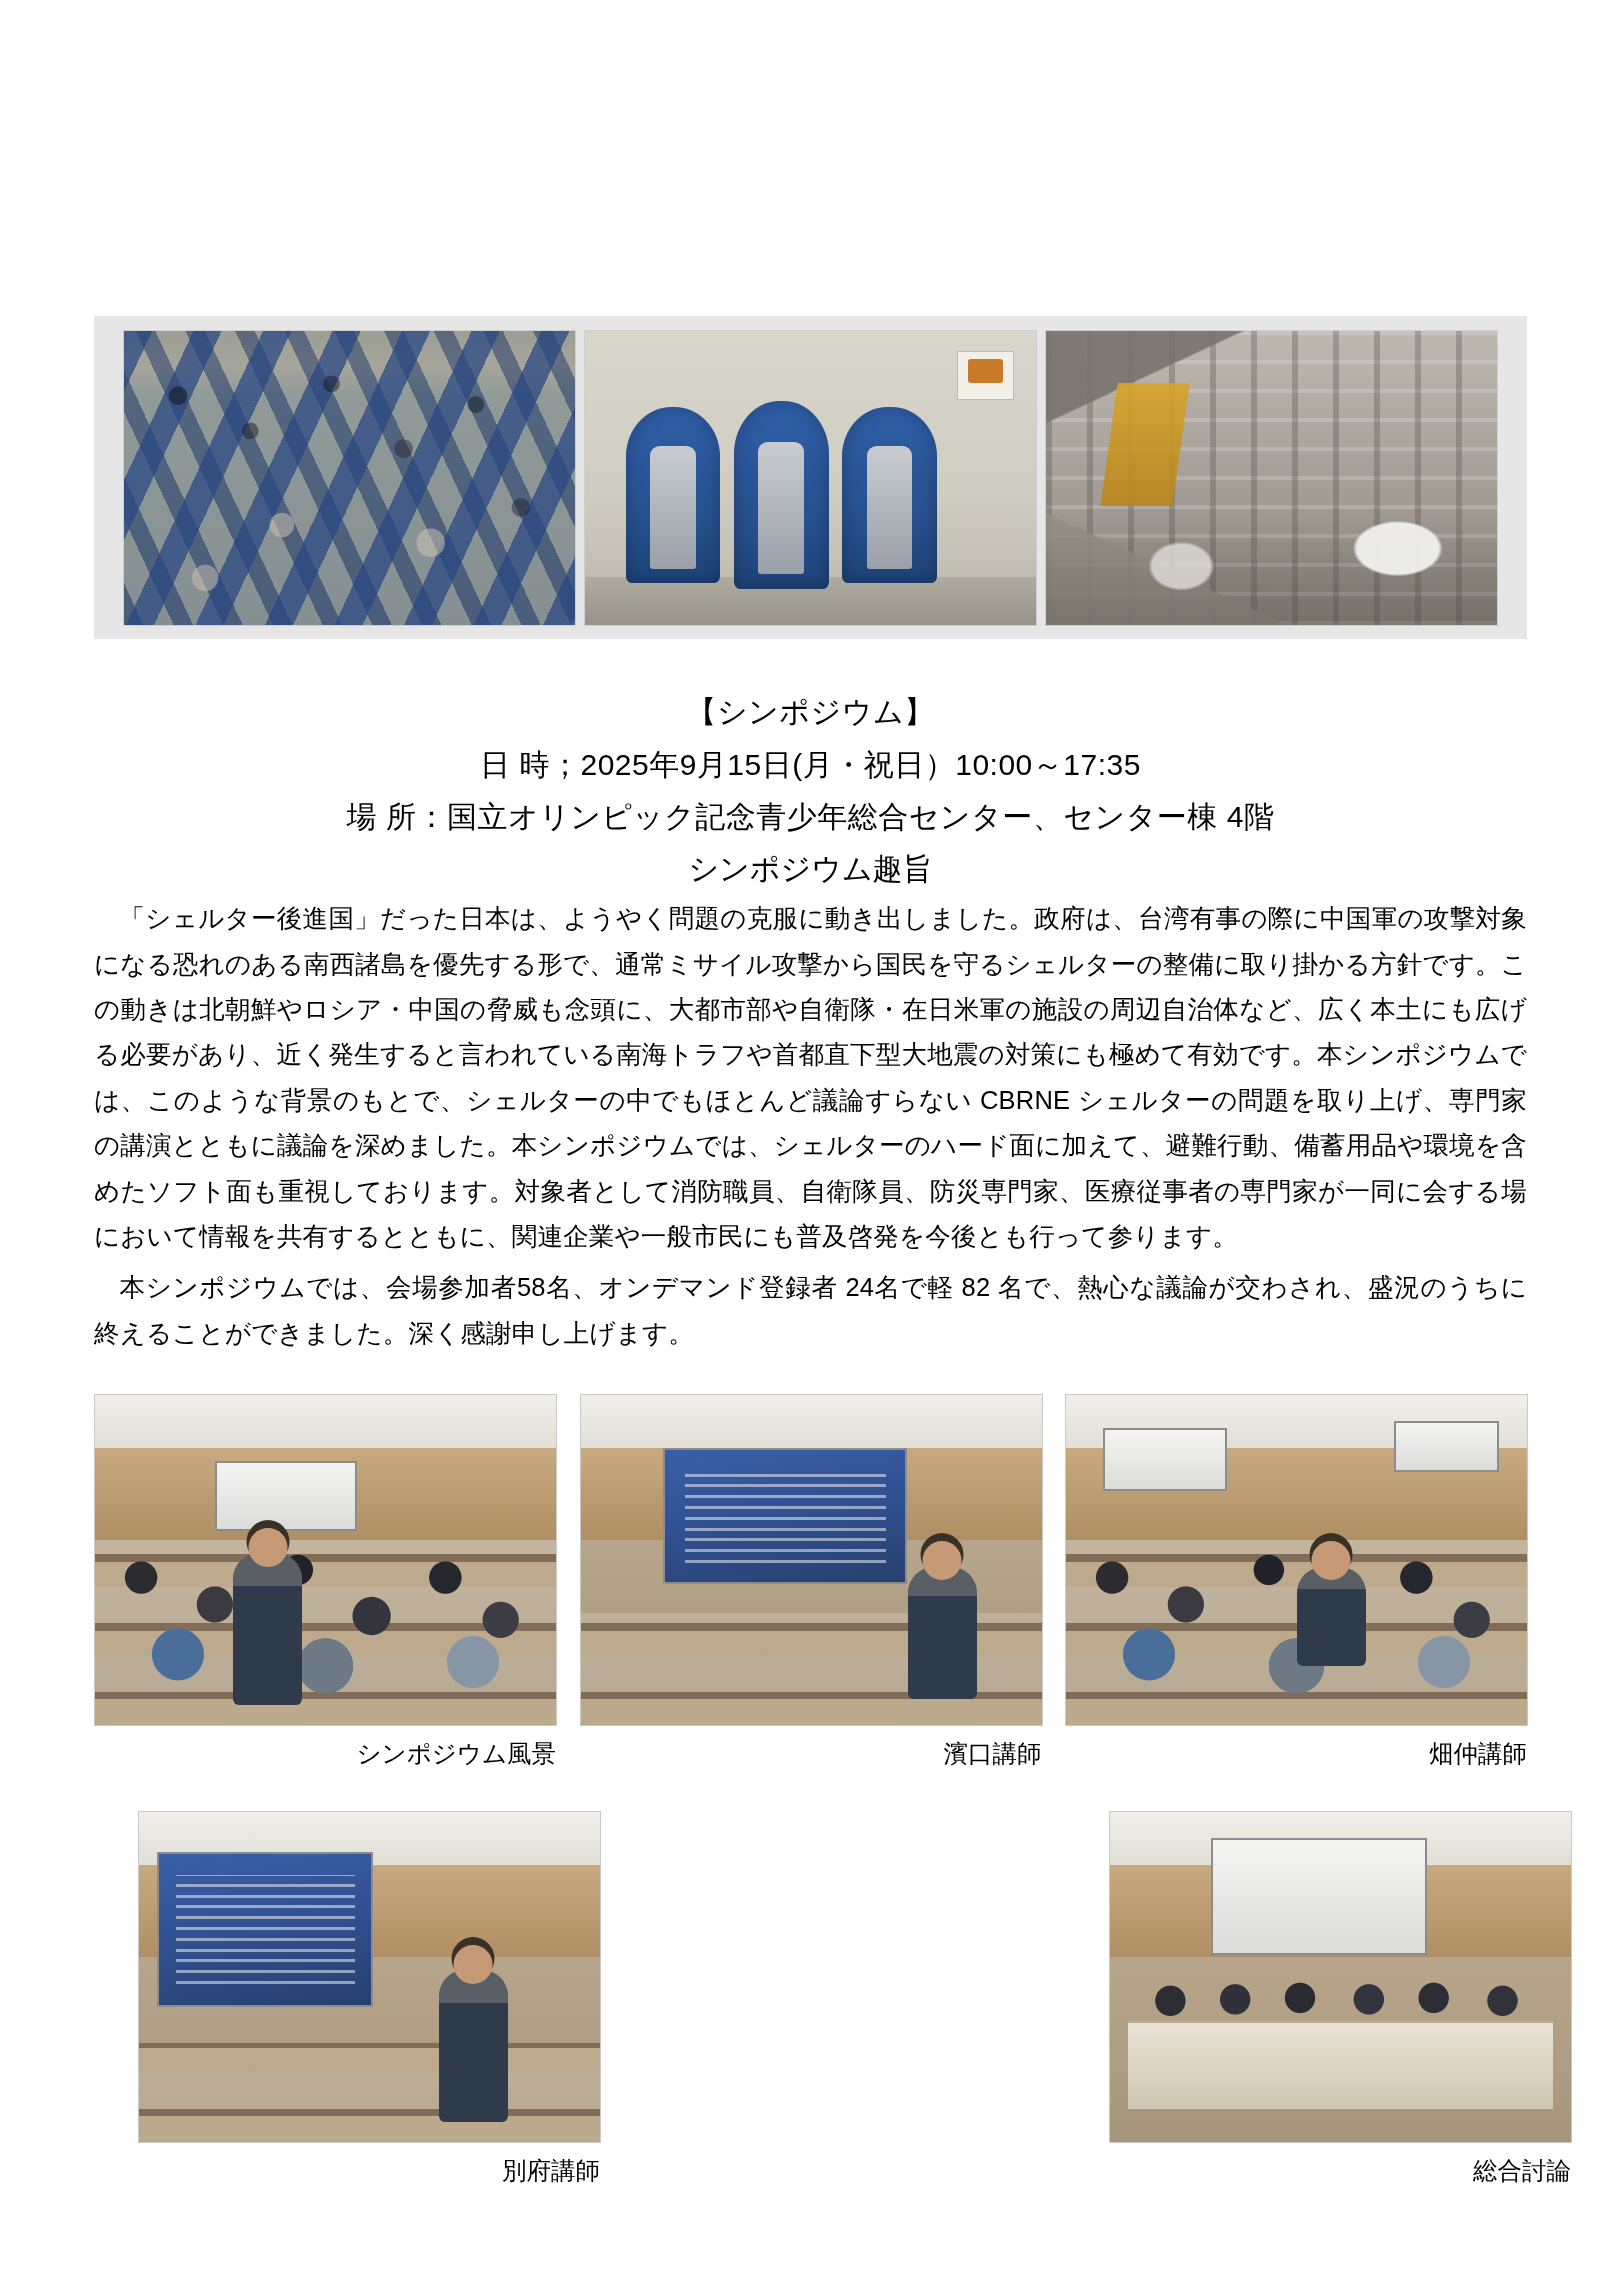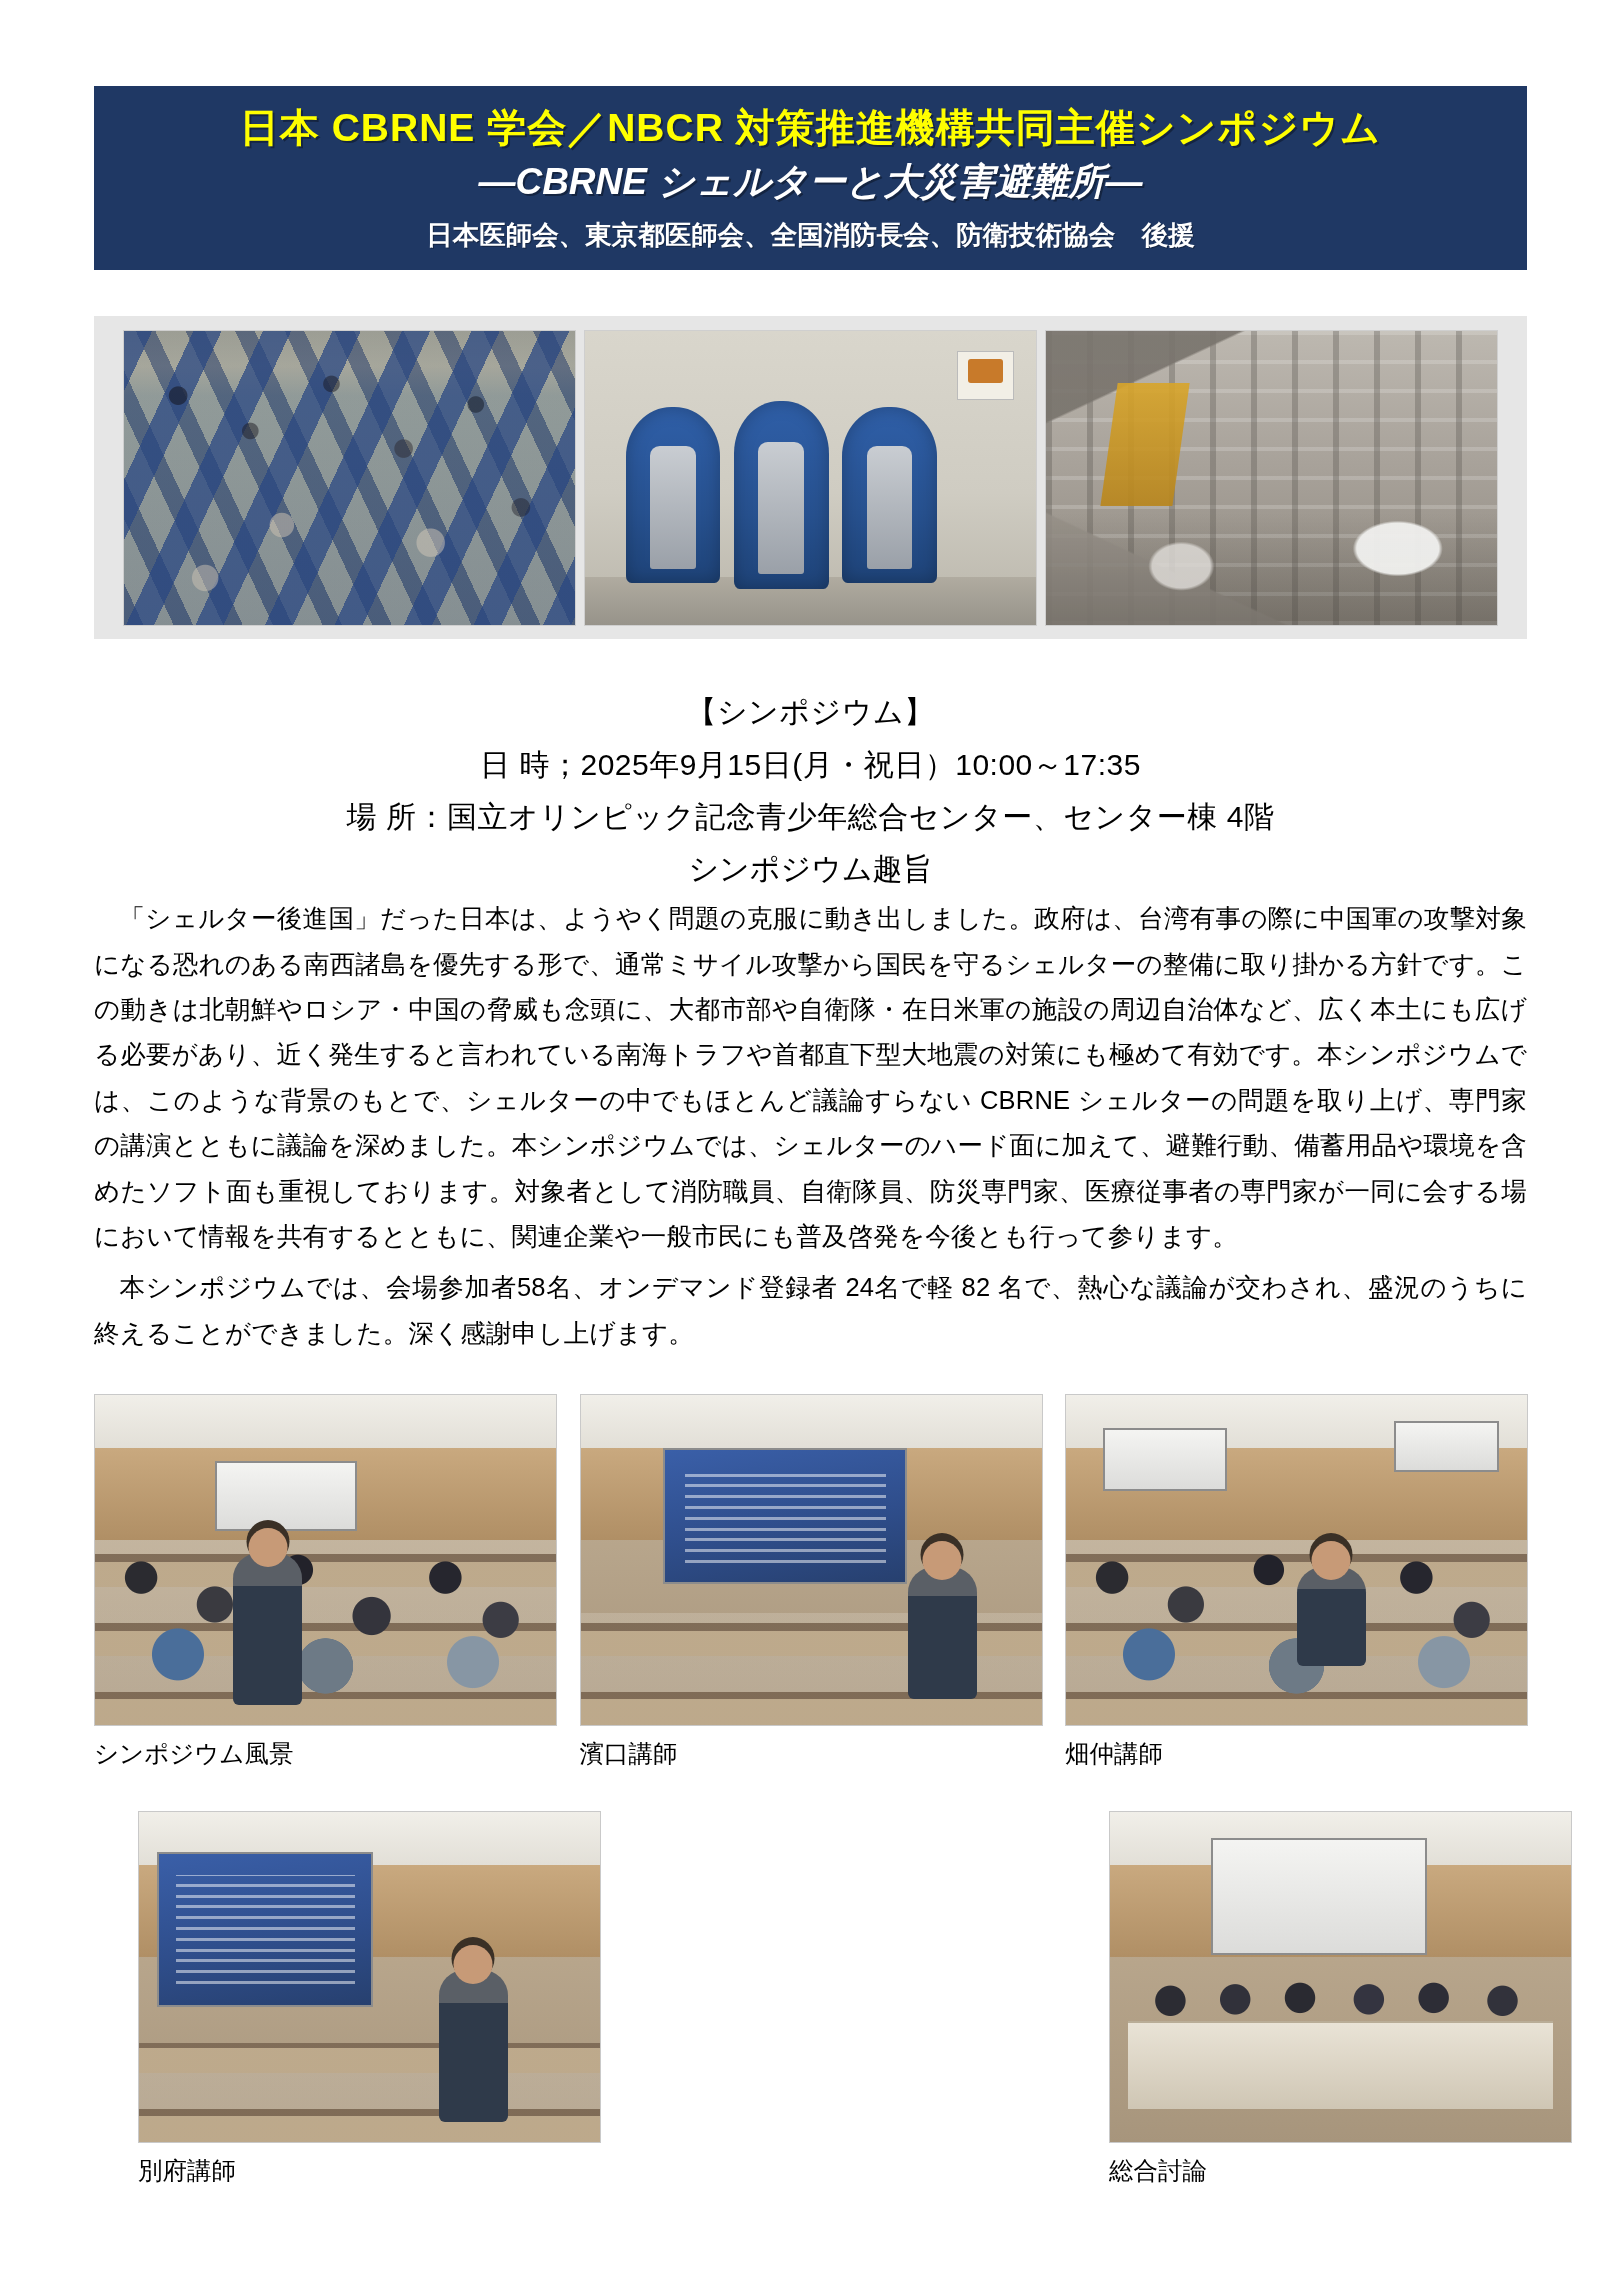--- a/index.html
+++ b/index.html
@@ -196,21 +196,21 @@
     position: absolute;
     left: 94px;
     width: 1433px;
     display: flex;
     justify-content: space-between;
   }
   .grid-1 { top: 1394px; }
   .grid-2 { top: 1811px; margin-left: 44px; }
   .cell {
     width: 462px;
-    text-align: left;
+    text-align: right;
   }
   .cell .frame {
     width: 461px;
     height: 330px;
     overflow: hidden;
     position: relative;
     border: 1px solid #c9c9c9;
     background: #ddd;
   }
   .cell .caption {
@@ -288,25 +288,20 @@
       radial-gradient(circle at 57% 58%, #343440 0 14.7px, transparent 15.7px),
       radial-gradient(circle at 73% 56%, #2d2d36 0 14.7px, transparent 15.7px),
       radial-gradient(circle at 90% 60%, #32323b 0 14.7px, transparent 15.7px);
   }
 </style>
 </head>
 <body>
 
 <div class="page">
 
-  <div class="banner">
-    <div class="banner-line1">日本 CBRNE 学会／NBCR 対策推進機構共同主催シンポジウム</div>
-    <div class="banner-line2">―CBRNE シェルターと大災害避難所―</div>
-    <div class="banner-line3">日本医師会、東京都医師会、全国消防長会、防衛技術協会　後援</div>
-  </div>
 
   <div class="photo-strip">
     <div class="strip-photo ph1"></div>
     <div class="strip-photo ph2">
       <div class="floor"></div>
       <div class="wallsign"></div>
       <div class="tent t1">
           <div class="door"></div>
         </div>
       <div class="tent t2">

